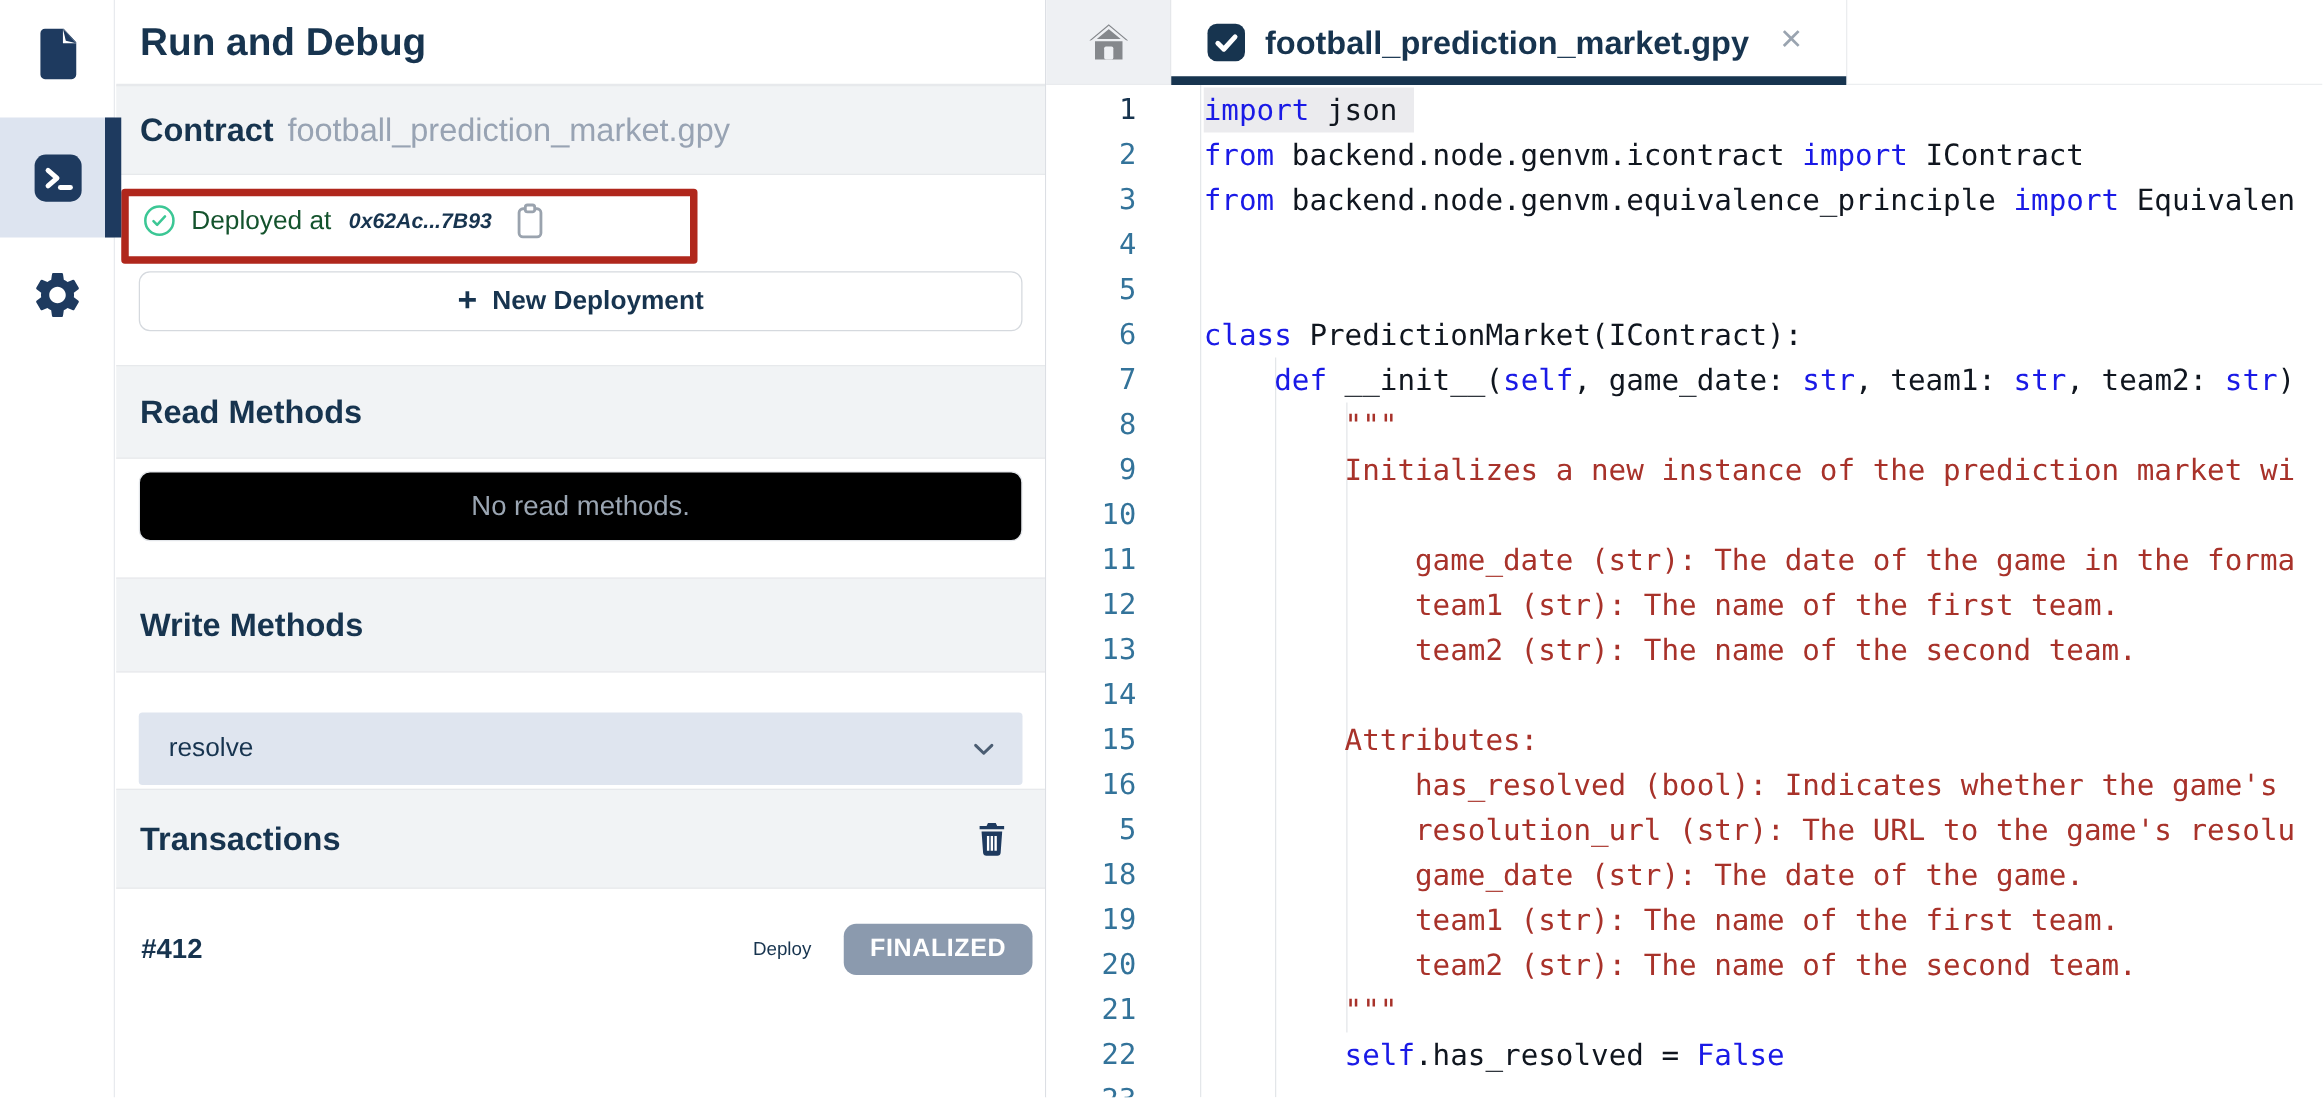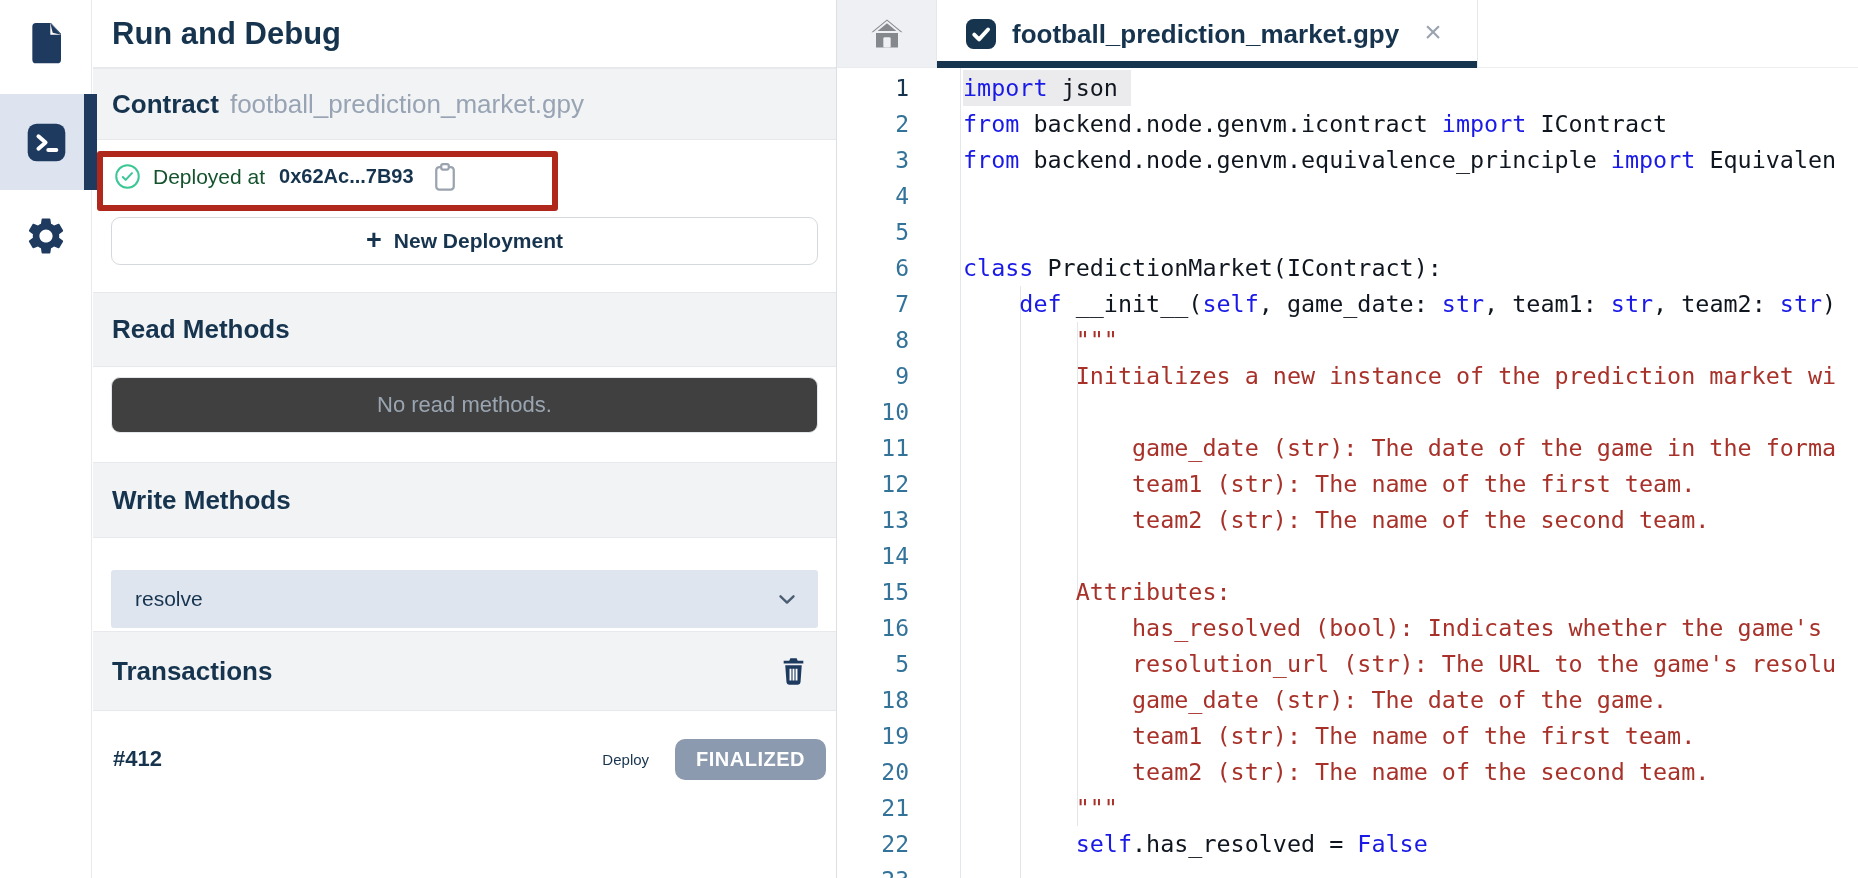--- a/index.html
+++ b/index.html
@@ -26,30 +26,30 @@
   .contract-file { font-weight:400; color:#98a3b3; }
   .band-read  { top:292px; height:75px; }
   .band-write { top:462px; height:76px; }
   .band-tx    { top:631px; height:80px; justify-content:space-between; }
 
   .deployed-row { position:absolute; left:0; top:140px; width:100%; height:73px; display:flex;
                   align-items:center; padding-left:21px; gap:12px; }
   .annotation-box { position:absolute; left:4px; top:11px; width:461px; height:60px;
                     border:6px solid #b0271c; border-radius:3px; pointer-events:none; }
   .deployed-label { font-size:21px; color:#14532d; }
-  .deployed-addr { font-size:20px; font-weight:700; margin-left:2px; }
+  .deployed-addr { font-size:17px; font-weight:700; margin-left:2px;font-style:italic; }
   .copy-btn { margin-left:6px; display:flex; cursor:pointer; }
 
   .btn-new { position:absolute; left:18px; top:217px; width:707px; height:48px; background:#fff;
              border:1px solid #d5d9de; border-radius:9px; display:flex; align-items:center;
              justify-content:center; gap:12px; cursor:pointer; }
   .btn-new .plus { font-size:27px; font-weight:600; line-height:1; margin-top:-2px; }
   .btn-new .lbl  { font-size:21px; font-weight:700; }
 
-  .empty-box { position:absolute; left:18px; top:377px; width:707px; height:56px; background:#404040;
+  .empty-box { position:absolute; left:18px; top:377px; width:707px; height:56px; background:#000000;
                border:1px solid #e3e6ea; border-radius:9px; display:flex; align-items:center;
                justify-content:center; font-size:22px; color:#9aa5b2; }
 
   .dropdown { position:absolute; left:18px; top:570px; width:707px; height:58px; background:#dfe5ef;
               border-radius:3px; display:flex; align-items:center; padding:0 18px 0 24px;
               font-size:21px; cursor:pointer; }
   .dropdown .chev { margin-left:auto; display:flex; }
 
   .trash-btn { display:flex; cursor:pointer; }
 

